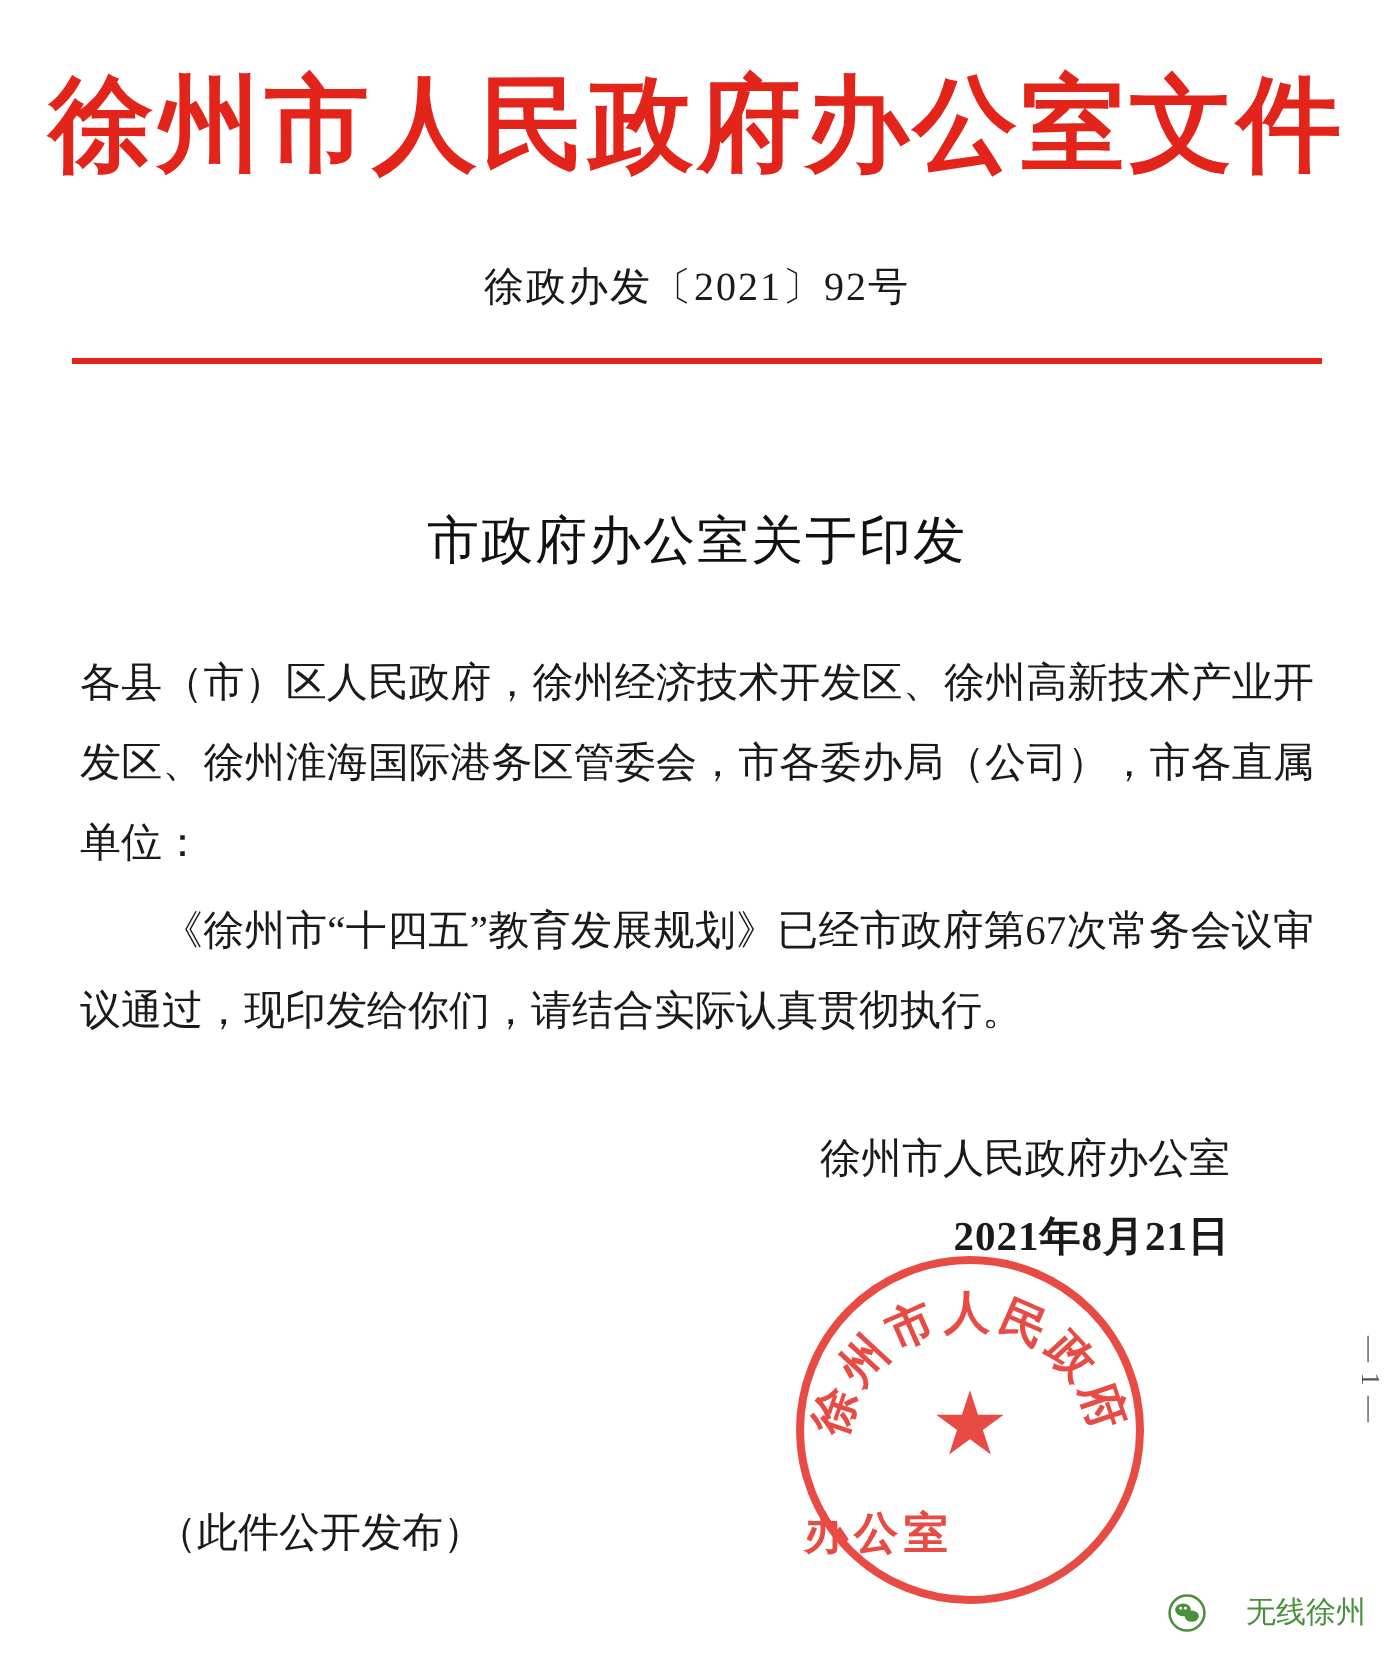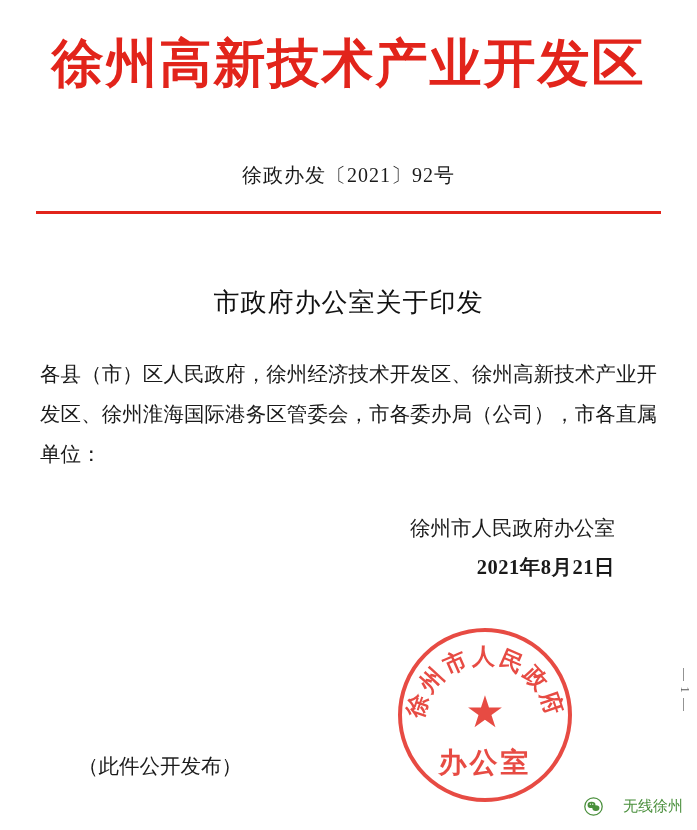--- a/index.html
+++ b/index.html
@@ -33,21 +33,21 @@
     font-size: 52px;
     letter-spacing: 2px;
     line-height: 1.15;
     font-family: "Liberation Serif", "DejaVu Serif", serif;
     white-space: nowrap;
   }
 
   
   .doc-number {
     text-align: center;
-    margin-top: 68px;
+    margin-top: 36px;
     font-size: 20px;
     color: #1a1a1a;
     letter-spacing: 1px;
   }
 
   
   .red-rule {
     margin: 22px 36px 0 36px;
     height: 3px;
     background: #e2241b;
@@ -131,23 +131,22 @@
     font-family: "Liberation Serif", "DejaVu Serif", serif;
     font-size: 23px;
     font-weight: bold;
     letter-spacing: 3px;
   }
   .seal-bottom {
     position: absolute;
     left: 0;
     right: 0;
     bottom: 16px;
-    text-align: center;
     color: #e2241b;
-    font-size: 28px;
+    font-size: 22px;
     font-weight: bold;
     letter-spacing: 3px;
   }
 
   
   .public-note {
     position: absolute;
     left: 78px;
     top: 752px;
     font-size: 20.5px;
@@ -181,33 +180,34 @@
     height: 19px;
     display: inline-block;
   }
 </style>
 </head>
 <body>
 
 <div class="doc">
 
   <div class="masthead">
-    <div class="masthead-title">徐州高新技术产业开发区</div>
+    <div class="masthead-title">徐州市人民政府办公室文件</div>
   </div>
 
   <div class="doc-number">徐政办发〔2021〕92号</div>
 
   <div class="red-rule"></div>
 
   <div class="title-block">
     <div class="title-line">市政府办公室关于印发</div>
   </div>
 
   <div class="body-block">
     <p class="para">各县（市）区人民政府，徐州经济技术开发区、徐州高新技术产业开发区、徐州淮海国际港务区管委会，市各委办局（公司），市各直属单位：</p>
+    <p class="para indent">《徐州市“十四五”教育发展规划》已经市政府第67次常务会议审议通过，现印发给你们，请结合实际认真贯彻执行。</p>
   </div>
 
   <div class="signature">
     <div>徐州市人民政府办公室</div>
     <div class="sig-date">2021年8月21日</div>
   </div>
 
   <div class="seal">
     <svg class="seal-arc" viewBox="0 0 166 166">
       <defs>

